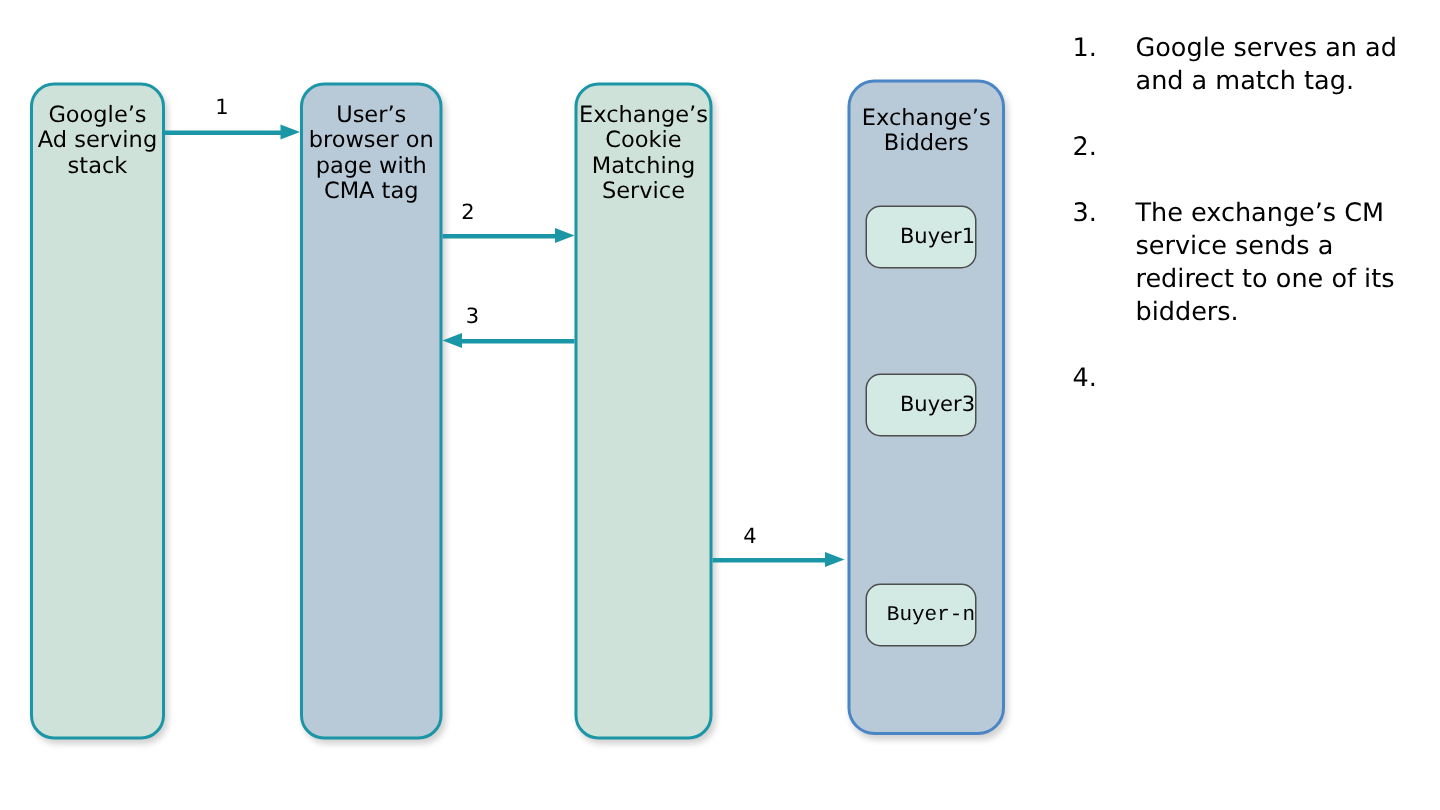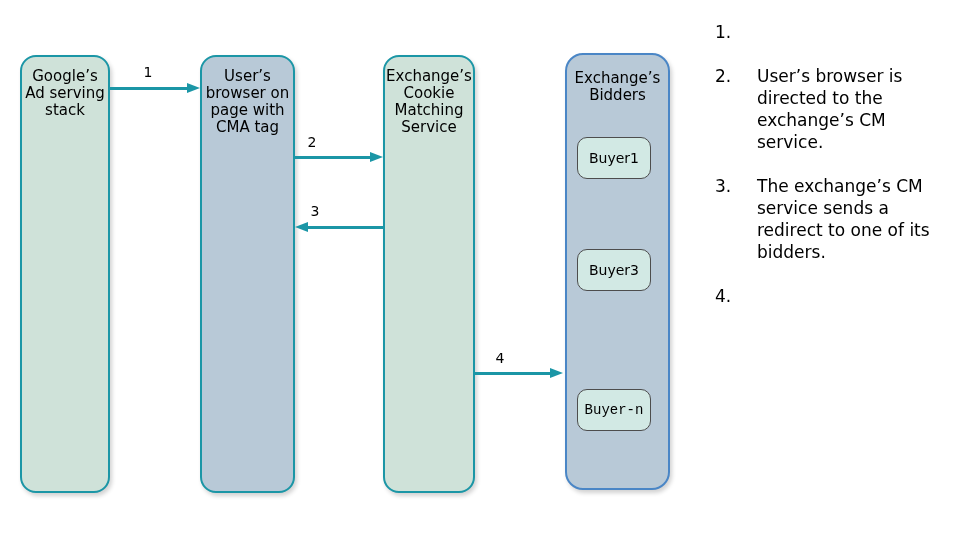--- a/index.html
+++ b/index.html
@@ -19,21 +19,21 @@
   .box-title{white-space:pre-line;padding-top:11px;}
   #box-google{left:20px;top:55px;width:90px;height:438px;}
   #box-browser{left:200px;top:55px;width:95px;height:438px;}
   #box-cm{left:383px;top:55px;width:92px;height:438px;}
   #box-bidders{left:565px;top:53px;width:105px;height:437px;border-radius:18px;}
   #box-bidders .box-title{padding-top:15px;}
   
   .buyer{
     position:absolute;box-sizing:border-box;left:10px;width:74px;height:42px;
     background:#d2e9e4;border:1.5px solid #4d4d4d;border-radius:10px;
-    display:flex;align-items:center;justify-content:center;
+    display:flex;align-items:center;justify-content:flex-end;
     font-size:14px;
   }
   #buyer-1{top:82px;}
   #buyer-2{top:139px;}
   #buyer-3{top:194px;}
   #buyer-n{top:334px;font-family:Liberation Mono, monospace;}
   
   .arrow{position:absolute;height:12px;}
   .arrow .shaft{position:absolute;top:5px;height:3px;background:#1b96a6;}
   .arrow.to-right .shaft{left:0;right:10px;}
@@ -115,24 +115,24 @@
 
   <div class="arrow to-right" id="arrow-4">
     <div class="shaft"></div>
     <div class="head"></div>
   </div>
   <div class="arrow-label" id="arrow-label-4">4</div>
 
   <div class="steps">
     <div class="step">
       <div class="step-num">1.</div>
+      <div class="step-text">Google serves an ad and a match tag.</div>
     </div>
     <div class="step">
       <div class="step-num">2.</div>
-      <div class="step-text">User’s browser is directed to the exchange’s CM service.</div>
     </div>
     <div class="step">
       <div class="step-num">3.</div>
       <div class="step-text">The exchange’s CM service sends a redirect to one of its bidders.</div>
     </div>
     <div class="step">
       <div class="step-num">4.</div>
     </div>
   </div>
 

